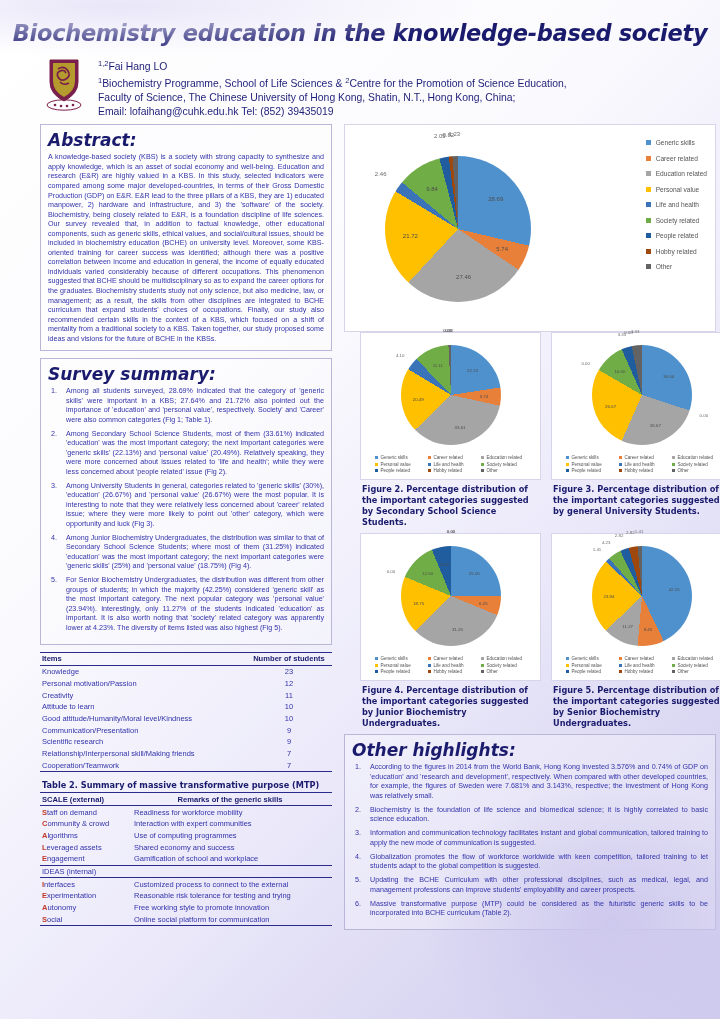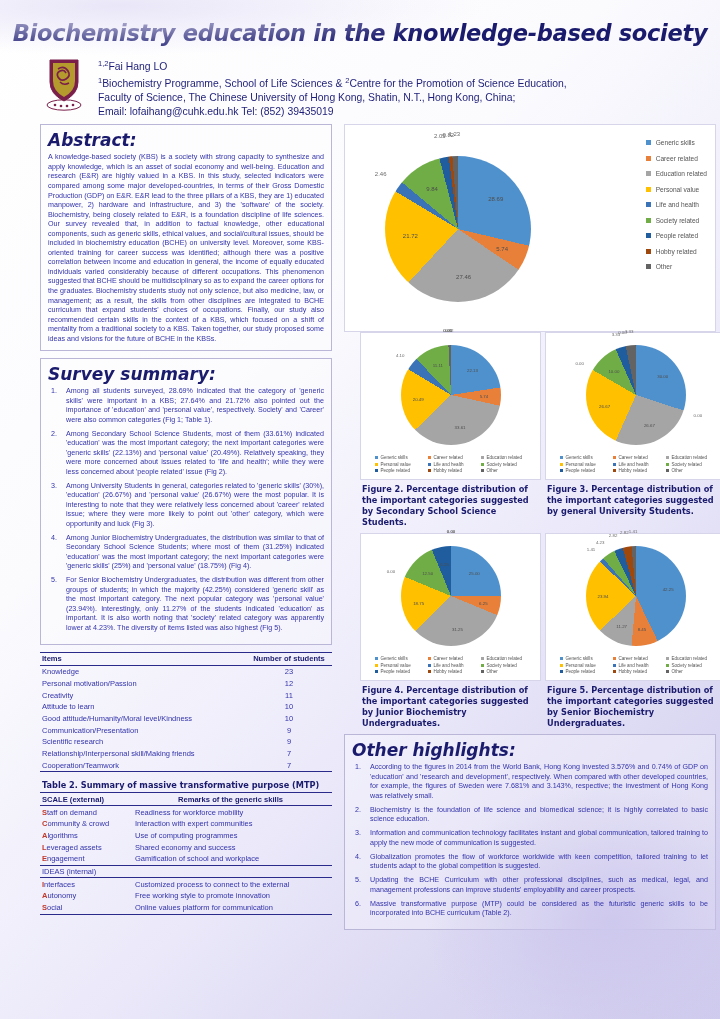--- a/index.html
+++ b/index.html
@@ -103,21 +103,21 @@
   }
   .t2 th.rem { text-align: center; }
 
   
   .fig-box { background: #ffffff; border: 1px solid #d7d5ea; position: relative; }
   .fig-caption {
     font-size: 8.2px; font-weight: bold; color: #1b1b6e;
     line-height: 11px; padding: 4px 2px 5px 2px;
     font-family: "DejaVu Sans", sans-serif;
   }
-  .fig-row { display: flex; gap: 4px; padding-left: 16px; }
+  .fig-row { display: flex; gap: 10px; padding-left: 16px; }
   .fig-half { width: 181px; flex: 0 0 181px; }
 
   .pie { position: relative; border-radius: 50%; }
   .lbl {
     position: absolute; font-size: 6px; color: #5a5a5a;
     white-space: nowrap; transform: translate(-50%, -50%);
     font-family: "Liberation Sans", sans-serif;
   }
   .lbl.inner { color: #4d4d4d; }
   .lbl.outer { color: #6a6a6a; }
@@ -265,26 +265,30 @@
               <td class="rem">Gamification of school and workplace</td>
             </tr>
           <tr class="sect-row">
               <td colspan="2">IDEAS (internal)</td>
             </tr>
           <tr>
               <td><span class="acro">I</span><span>nterfaces</span></td>
               <td class="rem">Customized process to connect to the external</td>
             </tr>
           <tr>
+              <td><span class="acro">E</span><span>xperimentation</span></td>
+              <td class="rem">Reasonable risk tolerance for testing and trying</td>
+            </tr>
+          <tr>
               <td><span class="acro">A</span><span>utonomy</span></td>
               <td class="rem">Free working style to promote innovation</td>
             </tr>
           <tr>
               <td><span class="acro">S</span><span>ocial</span></td>
-              <td class="rem">Online values platform for communication</td>
+              <td class="rem">Online social platform for communication</td>
             </tr>
         </tbody>
       </table>
     </div>
 
   </div>
 
   <div class="col-right">
 
     <div class="fig-box fig1-box">

